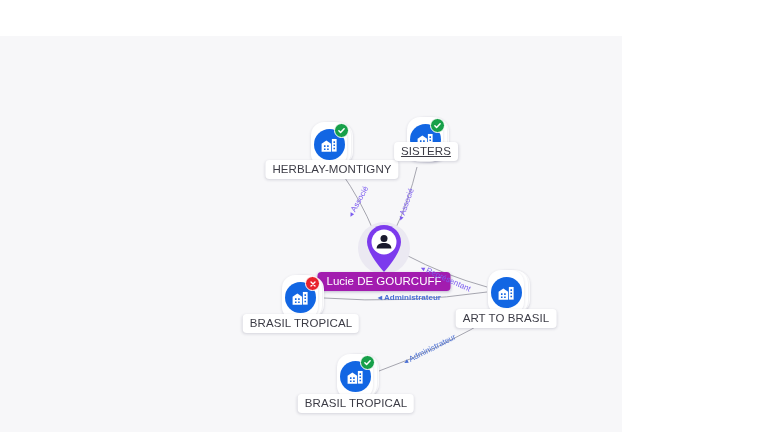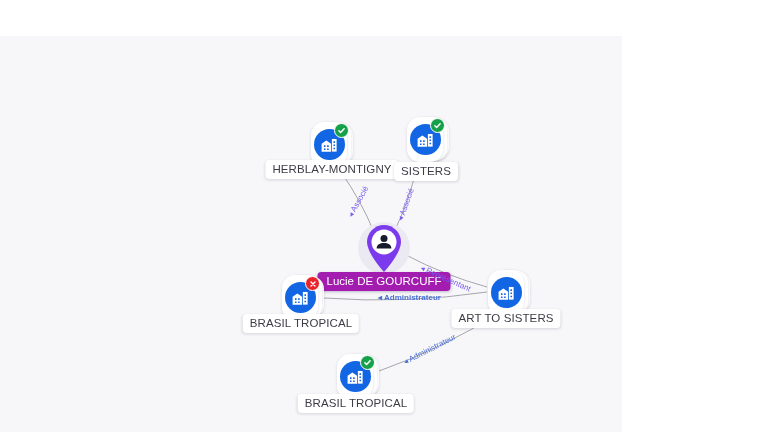--- a/index.html
+++ b/index.html
@@ -176,21 +176,21 @@
               <path d="M17 8h2v2h-2zm0 4h2v2h-2zm0 4h2v2h-2z" fill="#1266e3"></path>
             </svg>
           </div>
           <div class="badge ok">
             <svg width="9" height="9" viewBox="0 0 12 12">
               <path d="M2.5 6.3 L4.8 8.6 L9.5 3.6" fill="none" stroke="#ffffff" stroke-width="2" stroke-linecap="round" stroke-linejoin="round"></path>
             </svg>
           </div>
         </div>
       </div>
-      <div class="node-label" style="left: 426px; top: 126px;">SISTERS</div>
+      <div class="node-label" style="left: 426px; top: 106px; text-decoration: underline;">SISTERS</div>
       <div class="person" style="left: 384px; top: 212px;">
         <div class="person-halo"></div>
         <div class="pin-wrap">
           <svg width="42" height="52" viewBox="0 0 42 52">
             <path d="M21 2 C11.6 2 4 9.6 4 19 C4 30.5 21 49 21 49 C21 49 38 30.5 38 19 C38 9.6 30.4 2 21 2 Z" fill="#7c3aed"></path>
             <circle cx="21" cy="19" r="12.5" fill="#ffffff"></circle>
             <circle cx="21" cy="15.4" r="3.5" fill="#1a1a2e"></circle>
             <path d="M13.6 25.6 C13.6 21.6 17 20 21 20 C25 20 28.4 21.6 28.4 25.6 Z" fill="#1a1a2e"></path>
           </svg>
         </div>
@@ -225,21 +225,21 @@
           <div class="node-disc">
             <svg width="19" height="19" viewBox="0 0 24 24">
               <path d="M2 21V11l6-4 6 4v10H2z" fill="#ffffff"></path>
               <path d="M15 21V5h6v16h-6z" fill="#ffffff"></path>
               <path d="M5 13h2v2H5zm4 0h2v2H9zm-4 4h2v2H5zm4 0h2v2H9z" fill="#1266e3"></path>
               <path d="M17 8h2v2h-2zm0 4h2v2h-2zm0 4h2v2h-2z" fill="#1266e3"></path>
             </svg>
           </div>
         </div>
       </div>
-      <div class="node-label" style="left: 506px; top: 273px;">ART TO SISTERS</div>
+      <div class="node-label" style="left: 506px; top: 273px;">ART TO BRASIL</div>
       <div class="node" style="left: 358px; top: 341px;">
         <div class="node-stack">
           <div class="card c3"></div>
           <div class="card c2"></div>
           <div class="card c1"></div>
           <div class="node-disc">
             <svg width="19" height="19" viewBox="0 0 24 24">
               <path d="M2 21V11l6-4 6 4v10H2z" fill="#ffffff"></path>
               <path d="M15 21V5h6v16h-6z" fill="#ffffff"></path>
               <path d="M5 13h2v2H5zm4 0h2v2H9zm-4 4h2v2H5zm4 0h2v2H9z" fill="#1266e3"></path>

